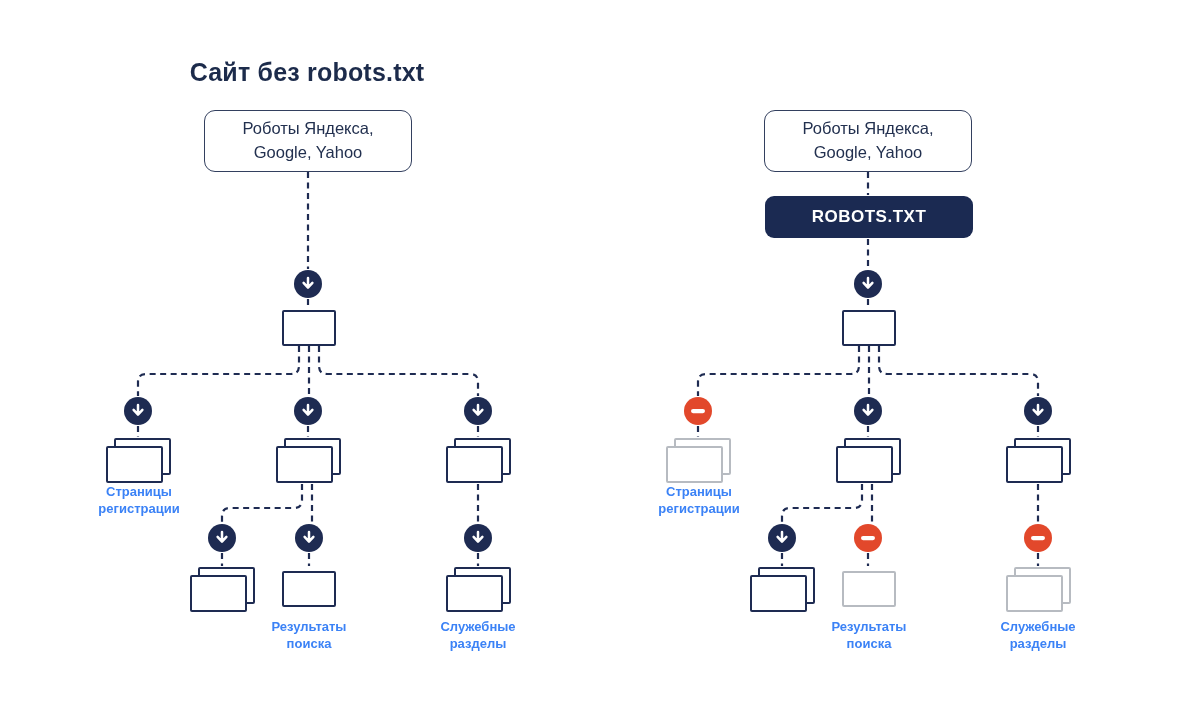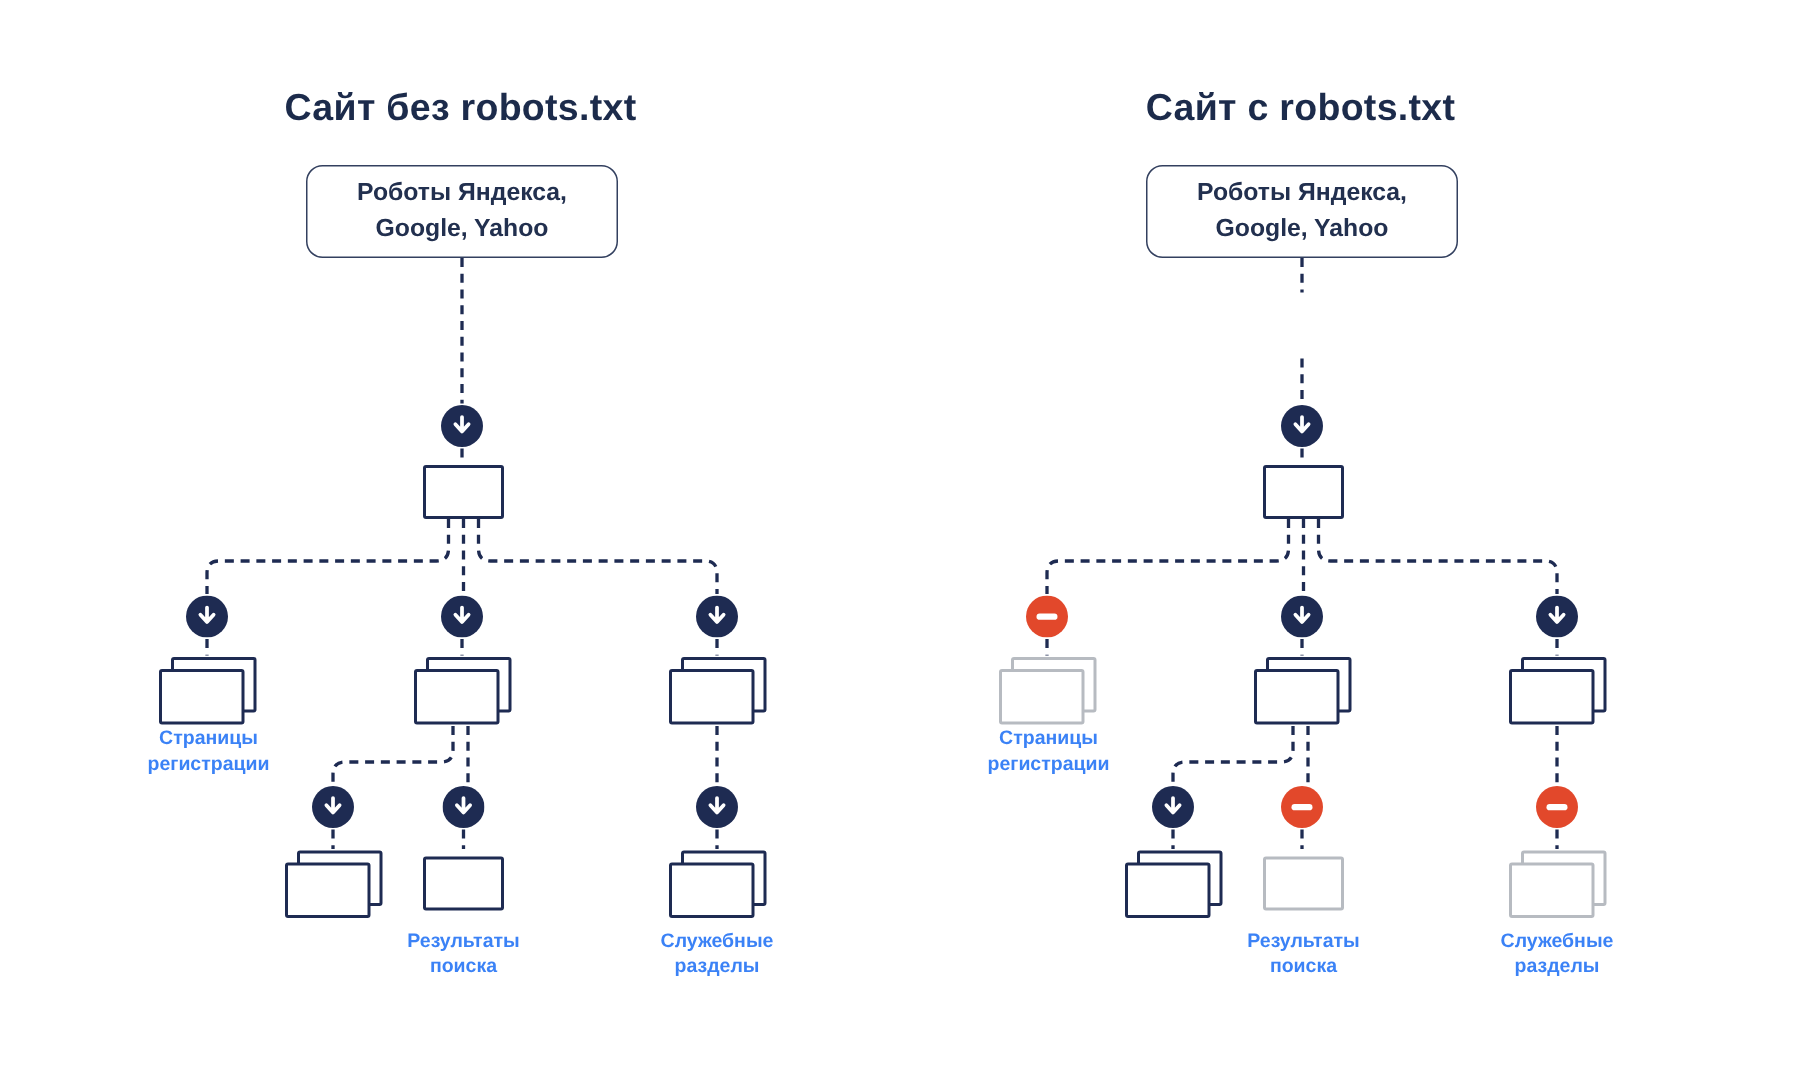--- a/index.html
+++ b/index.html
@@ -21,21 +21,21 @@
     white-space:nowrap;
   }
 
   .crawlers-box{
     position:absolute;
     width:208px;height:62px;
     border:1.6px solid #33405f;border-radius:11px;
     background:#fff;
     display:flex;align-items:center;justify-content:center;
     text-align:center;
-    font-size:16.5px;font-weight:700;color:#22304f;
+    font-size:16.5px;font-weight:400;color:#22304f;
     line-height:1.45;white-space:pre-line;
     box-sizing:border-box;
   }
 
   .robots-badge{
     position:absolute;
     width:208px;height:42px;
     background:#1b2a52;border-radius:9px;
     display:flex;align-items:center;justify-content:center;
     color:#ffffff;font-size:17px;font-weight:700;letter-spacing:.5px;
@@ -194,25 +194,25 @@
     </div>
 
     <div class="node-label" style="left:309px;top:618px">Результаты
 поиска</div>
     <div class="node-label" style="left:478px;top:618px">Служебные
 разделы</div>
   </div>
 
   <div class="layer">
 
-    <div class="diagram-title" style="left:867px;top:58px">Сайт с robots.txt</div>
 
     <div class="crawlers-box" style="left:764px;top:110px">Роботы Яндекса,
 Google, Yahoo</div>
 
+    <div class="robots-badge" style="left:765px;top:196px">ROBOTS.TXT</div>
 
     <span class="badge-icon" style="left:854px;top:270px">
       <svg width="28" height="28" viewBox="0 0 28 28">
           <circle cx="14" cy="14" r="14" fill="#1e2b52"></circle>
           <path d="M14 8 V16.5 M9.6 12.8 L14 17.6 L18.4 12.8" stroke="#fff" stroke-width="2.5" fill="none" stroke-linecap="round" stroke-linejoin="round"></path>
         </svg>
     </span>
 
     <div class="site-node" style="left:842px;top:310px"></div>
 

